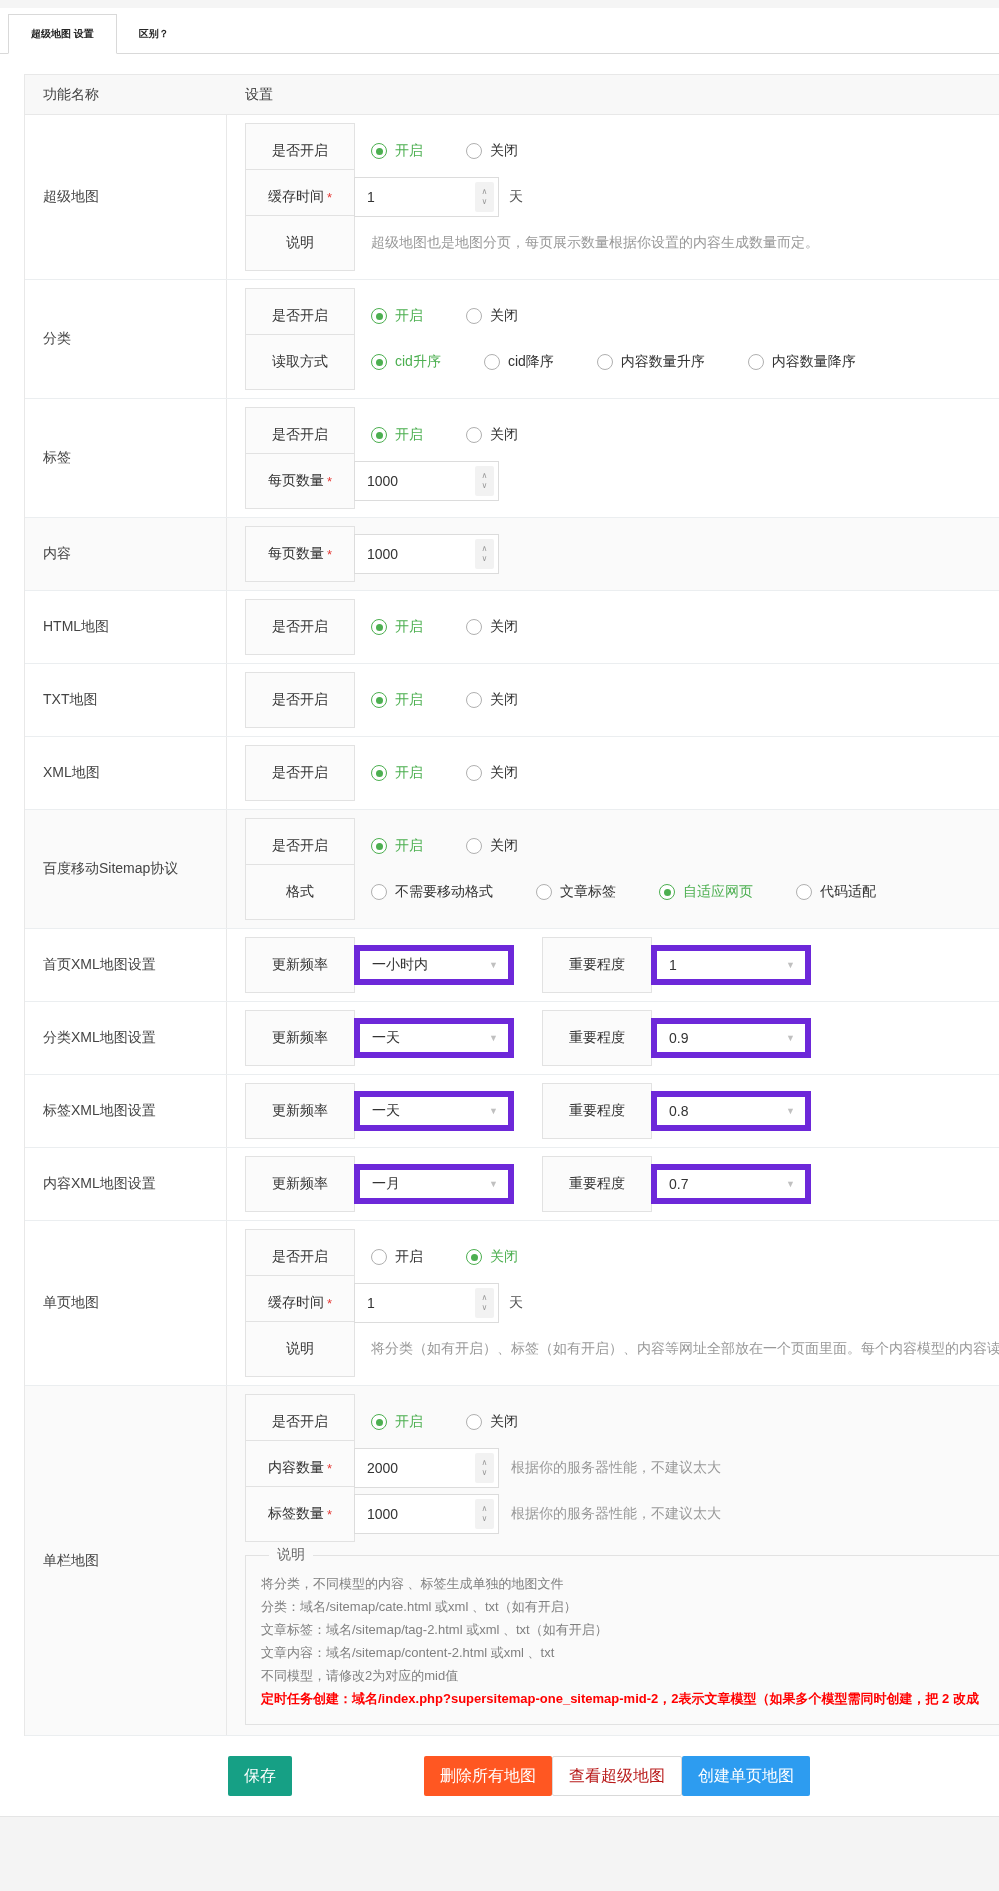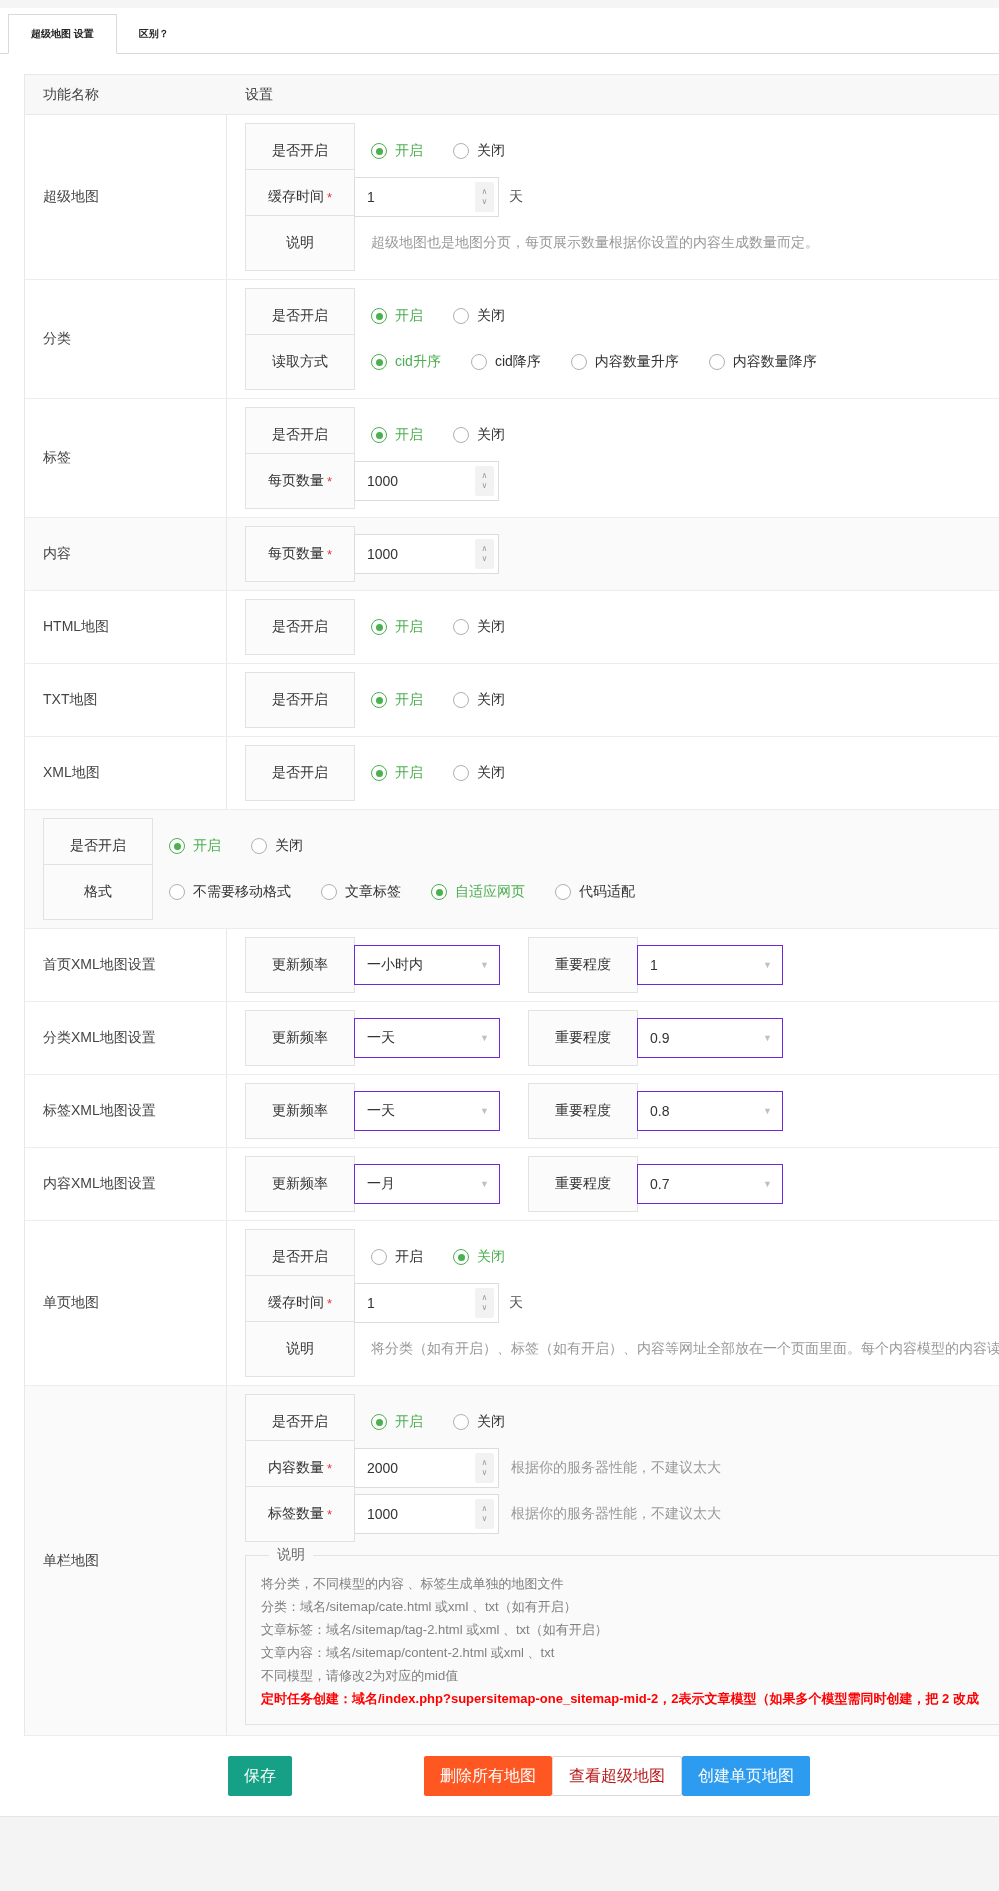--- a/index.html
+++ b/index.html
@@ -22,36 +22,36 @@
   .thead .c2 { padding-left:18px; }
   .row { display:flex; border-bottom:1px solid #ebeef0; background:#fff; }
   .row.striped { background:#fafafa; }
   .cell-left { width:202px; flex-shrink:0; border-right:1px solid #e8e8e8; display:flex; align-items:center; padding-left:18px; color:#444; }
   .cell-right { flex:1; min-width:0; padding:10px 0 10px 18px; }
   .sub { display:flex; align-items:center; height:40px; margin:6px 0; white-space:nowrap; }
 
   .label-box { width:110px; height:56px; border:1px solid #e2e2e2; background:#fbfbfb; display:flex; align-items:center; justify-content:center; flex-shrink:0; color:#333; }
   .req { color:#e53935; margin-left:3px; font-size:13px; }
 
-  .radio-group { display:flex; align-items:center; margin-left:16px; }
+  .radio-group { display:flex; align-items:center; margin-left:16px;gap:13px; }
   .radio { display:flex; align-items:center; margin-right:30px; cursor:pointer; }
   .circ { width:16px; height:16px; border:1px solid #b0b0b0; border-radius:50%; background:#fff; display:flex; align-items:center; justify-content:center; flex-shrink:0; }
   .radio.sel .circ { border-color:#4CAF50; }
   .dot { width:7px; height:7px; border-radius:50%; background:#4CAF50; }
   .radio .lbl { margin-left:8px; color:#333; }
   .radio.sel .lbl { color:#4CAF50; }
 
   .num-input { width:145px; height:40px; border:1px solid #dcdcdc; background:#fff; margin-left:-1px; position:relative; display:flex; align-items:center; padding-left:12px; cursor:text; }
   .spin { position:absolute; top:4px; bottom:4px; right:4px; width:19px; background:#f2f2f2; border-radius:2px; display:flex; flex-direction:column; align-items:center; justify-content:center; color:#999; font-size:8px; line-height:1.25; cursor:pointer; }
   .unit { margin-left:10px; color:#555; }
   .inline-note { margin-left:12px; color:#999; }
   .note-text { margin-left:16px; color:#999; }
 
   .pair { display:flex; align-items:center; margin-right:28px; }
-  .select-box { width:146px; height:40px; border:1px solid #6d28d9; background:#fff; margin-left:-1px; display:flex; align-items:center; justify-content:space-between; padding:0 10px 0 12px; cursor:pointer; }
+  .select-box { width:160px; height:40px; border:6px solid #6d28d9; background:#fff; margin-left:-1px; display:flex; align-items:center; justify-content:space-between; padding:0 10px 0 12px; cursor:pointer; }
   .chev { color:#c0c0c0; font-size:9px; }
 
   fieldset.explain { margin-top:12px; border:1px solid #e2e2e2; padding:8px 15px 14px; width:1010px; color:#808080; font-size:13px; }
   fieldset.explain legend { padding:0 8px; margin-left:8px; color:#666; font-size:14px; }
   .line { line-height:23px; }
   .line.red { color:#f00; font-weight:bold; }
 
   
   .footer { height:80px; display:flex; align-items:center; padding-left:228px; position:relative; flex-shrink:0; background:#fff; }
   .btn { height:40px; display:inline-flex; align-items:center; justify-content:center; padding:0 16px; font-size:16px; border-radius:2px; cursor:pointer; border:none; white-space:nowrap; }
@@ -297,20 +297,23 @@
                 </label>
                 <label class="radio">
                   <span class="circ"></span>
                   <span class="lbl">关闭</span>
                 </label>
               </div>
             </div>
           </div>
         </div>
         <div class="row striped">
+          <div class="cell-left">
+            <span>百度移动Sitemap协议</span>
+          </div>
           <div class="cell-right">
             <div class="sub">
               <div class="label-box">
                 <span>是否开启</span>
               </div>
               <div class="radio-group">
                 <label class="radio sel">
                   <span class="circ">
                     <span class="dot"></span>
                   </span>

